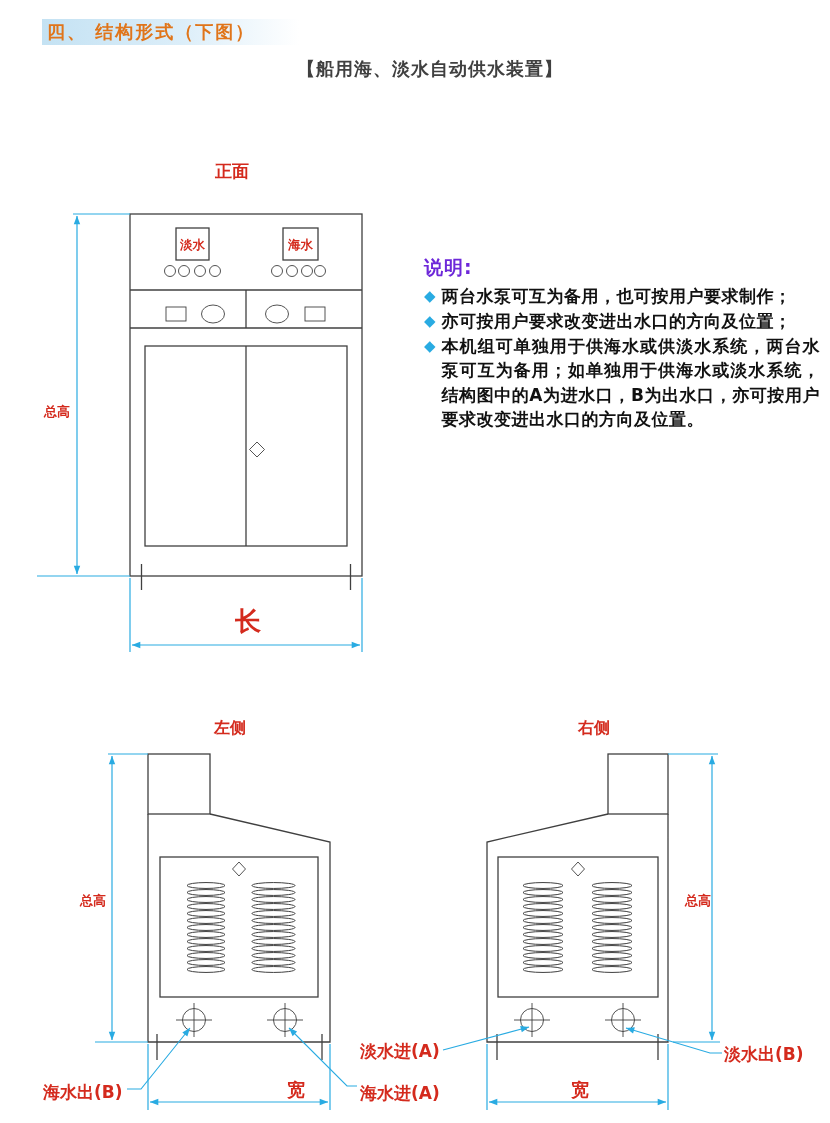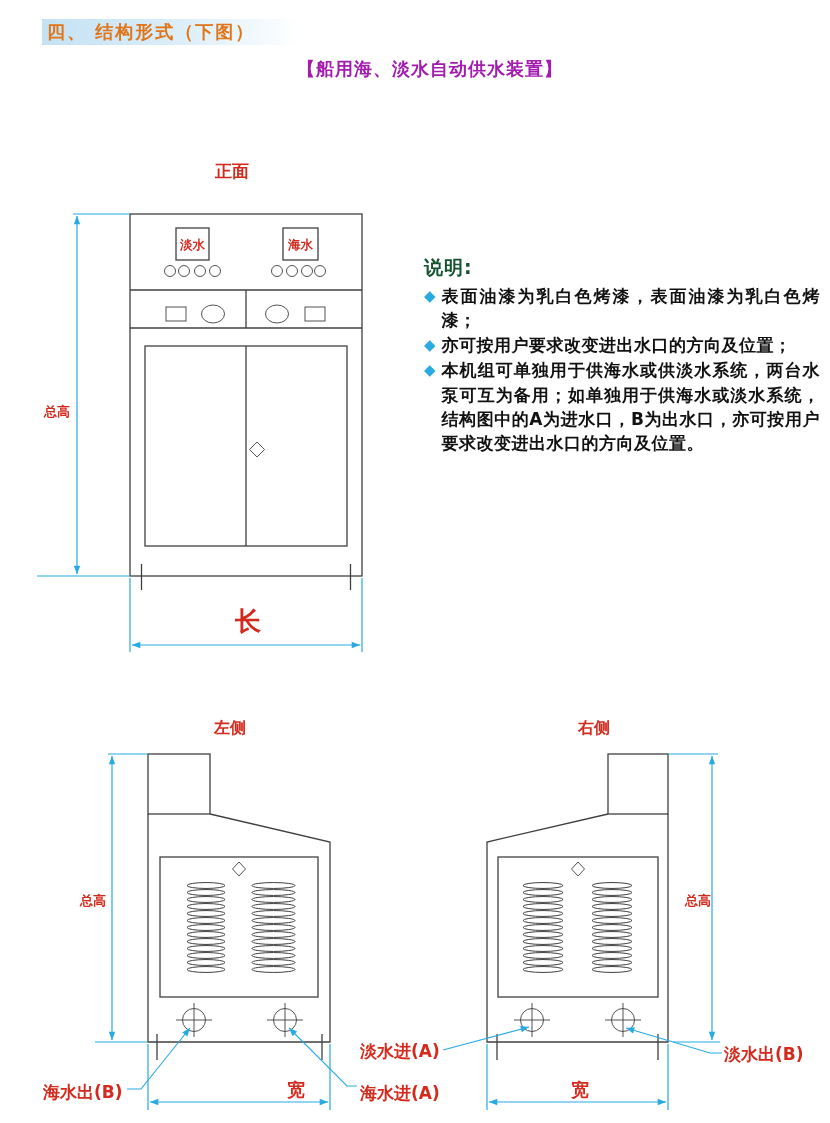--- a/index.html
+++ b/index.html
@@ -3,23 +3,23 @@
 <meta charset="utf-8">
 <style>
   html,body{margin:0;padding:0;background:#fff;}
   .page{position:relative;width:830px;height:1123px;background:#ffffff;overflow:hidden;
         font-family:"DejaVu Sans",sans-serif;}
   .section-header{position:absolute;left:42px;top:19px;width:252px;height:26px;
         background:linear-gradient(90deg,#c4e2f3 0%,#dceef9 55%,rgba(255,255,255,0) 100%);
         color:#e0751a;font-size:18px;font-weight:bold;line-height:26px;padding-left:5px;
         letter-spacing:2px;white-space:nowrap;}
   .subtitle{position:absolute;left:30px;top:57px;width:800px;text-align:center;
-        color:#a21caf;font-size:18px;font-weight:bold;letter-spacing:1px;}
+        color:#404040;font-size:18px;font-weight:bold;letter-spacing:1px;}
   .notes{position:absolute;left:424px;top:255px;width:396px;color:#111;}
-  .notes-heading{color:#14532d;font-size:19px;font-weight:bold;margin-bottom:3px;letter-spacing:1px;}
+  .notes-heading{color:#6d28d9;font-size:19px;font-weight:bold;margin-bottom:3px;letter-spacing:1px;}
   .note-item{display:flex;align-items:flex-start;font-size:17px;font-weight:bold;
         line-height:1.42;text-align:justify;margin-bottom:1px;}
   .note-bullet{color:#29abe2;font-size:15px;line-height:1.6;margin-right:6px;flex:0 0 auto;}
   .note-text{flex:1 1 auto;letter-spacing:0.5px;}
   svg.diagram{position:absolute;left:0;top:0;}
   svg .ln{stroke:#404040;stroke-width:1.3;fill:none;}
   svg .thin{stroke:#404040;stroke-width:0.9;fill:none;}
   svg .dim{stroke:#29abe2;stroke-width:1.2;fill:none;}
   svg .lead{stroke:#29abe2;stroke-width:1.1;fill:none;}
   svg text{font-family:"DejaVu Sans",sans-serif;}
@@ -33,21 +33,21 @@
   <div class="section-header">
     <span>四、 结构形式（下图）</span>
   </div>
 
   <div class="subtitle">【船用海、淡水自动供水装置】</div>
 
   <div class="notes">
     <div class="notes-heading">说明:</div>
     <div class="note-item">
       <span class="note-bullet">◆</span>
-      <span class="note-text">表面油漆为乳白色烤漆，表面油漆为乳白色烤漆；</span>
+      <span class="note-text">两台水泵可互为备用，也可按用户要求制作；</span>
     </div>
     <div class="note-item">
       <span class="note-bullet">◆</span>
       <span class="note-text">亦可按用户要求改变进出水口的方向及位置；</span>
     </div>
     <div class="note-item">
       <span class="note-bullet">◆</span>
       <span class="note-text">本机组可单独用于供海水或供淡水系统，两台水泵可互为备用；如单独用于供海水或淡水系统，结构图中的A为进水口，B为出水口，亦可按用户要求改变进出水口的方向及位置。</span>
     </div>
   </div>

